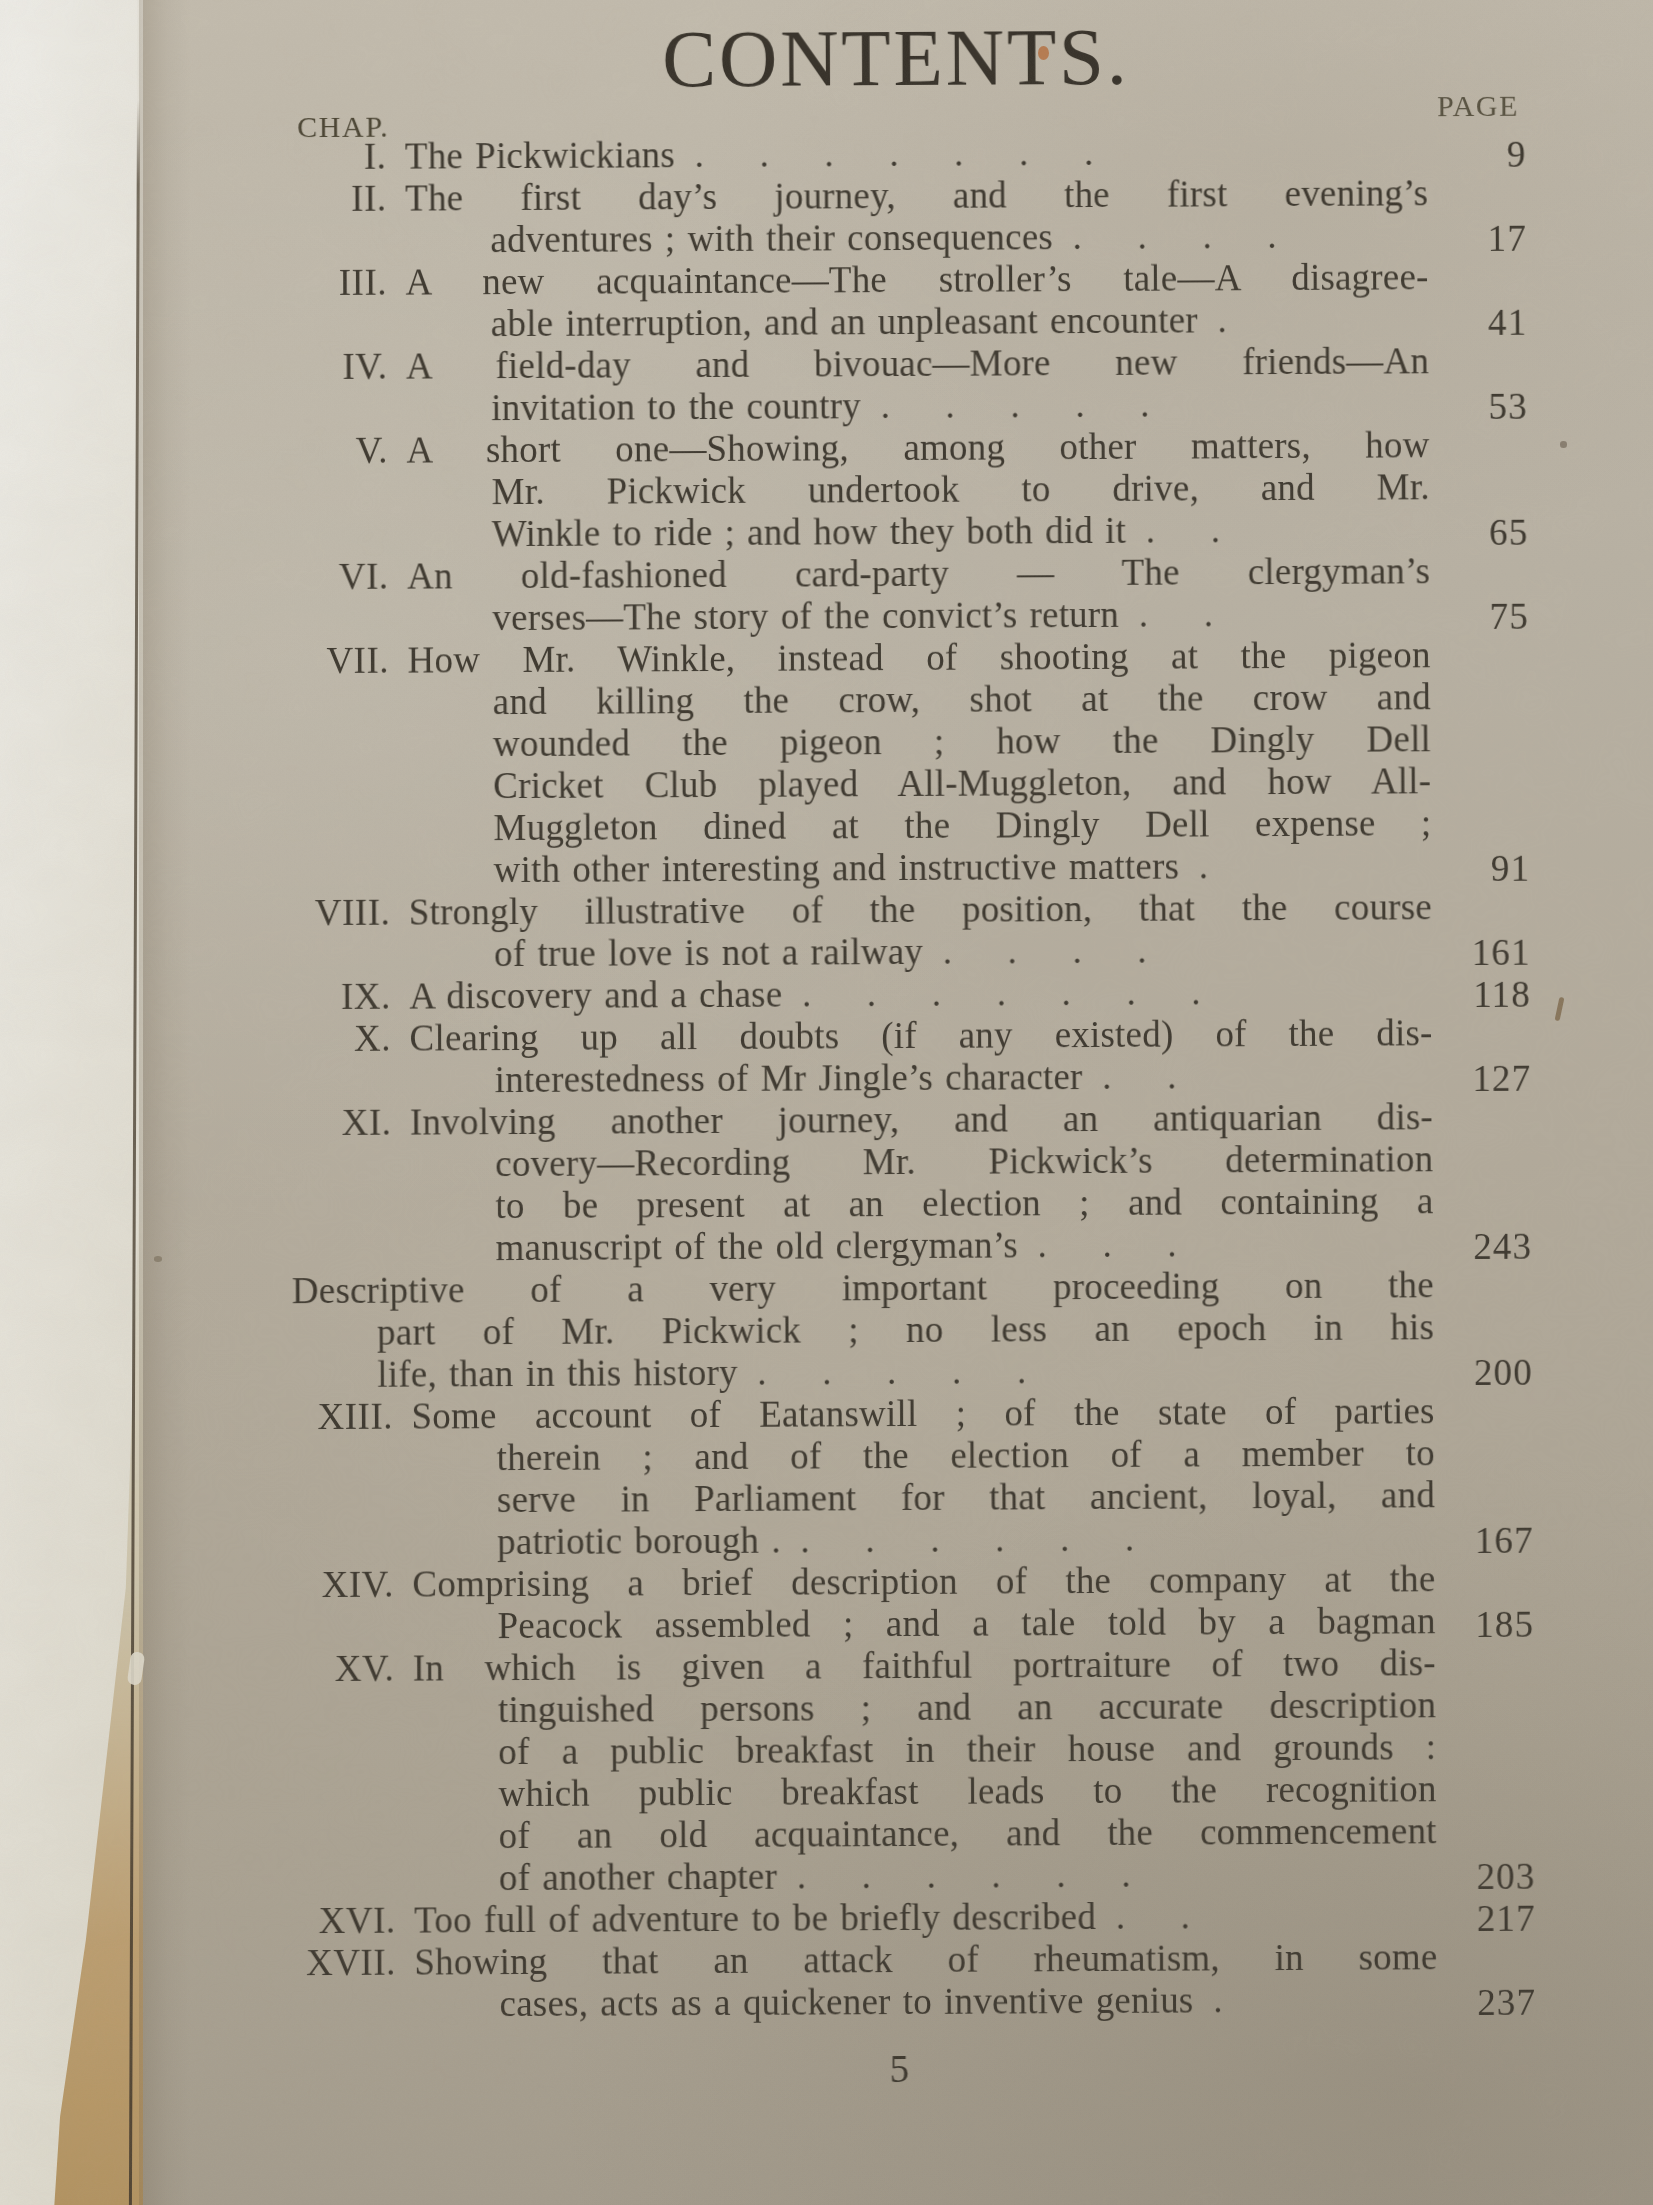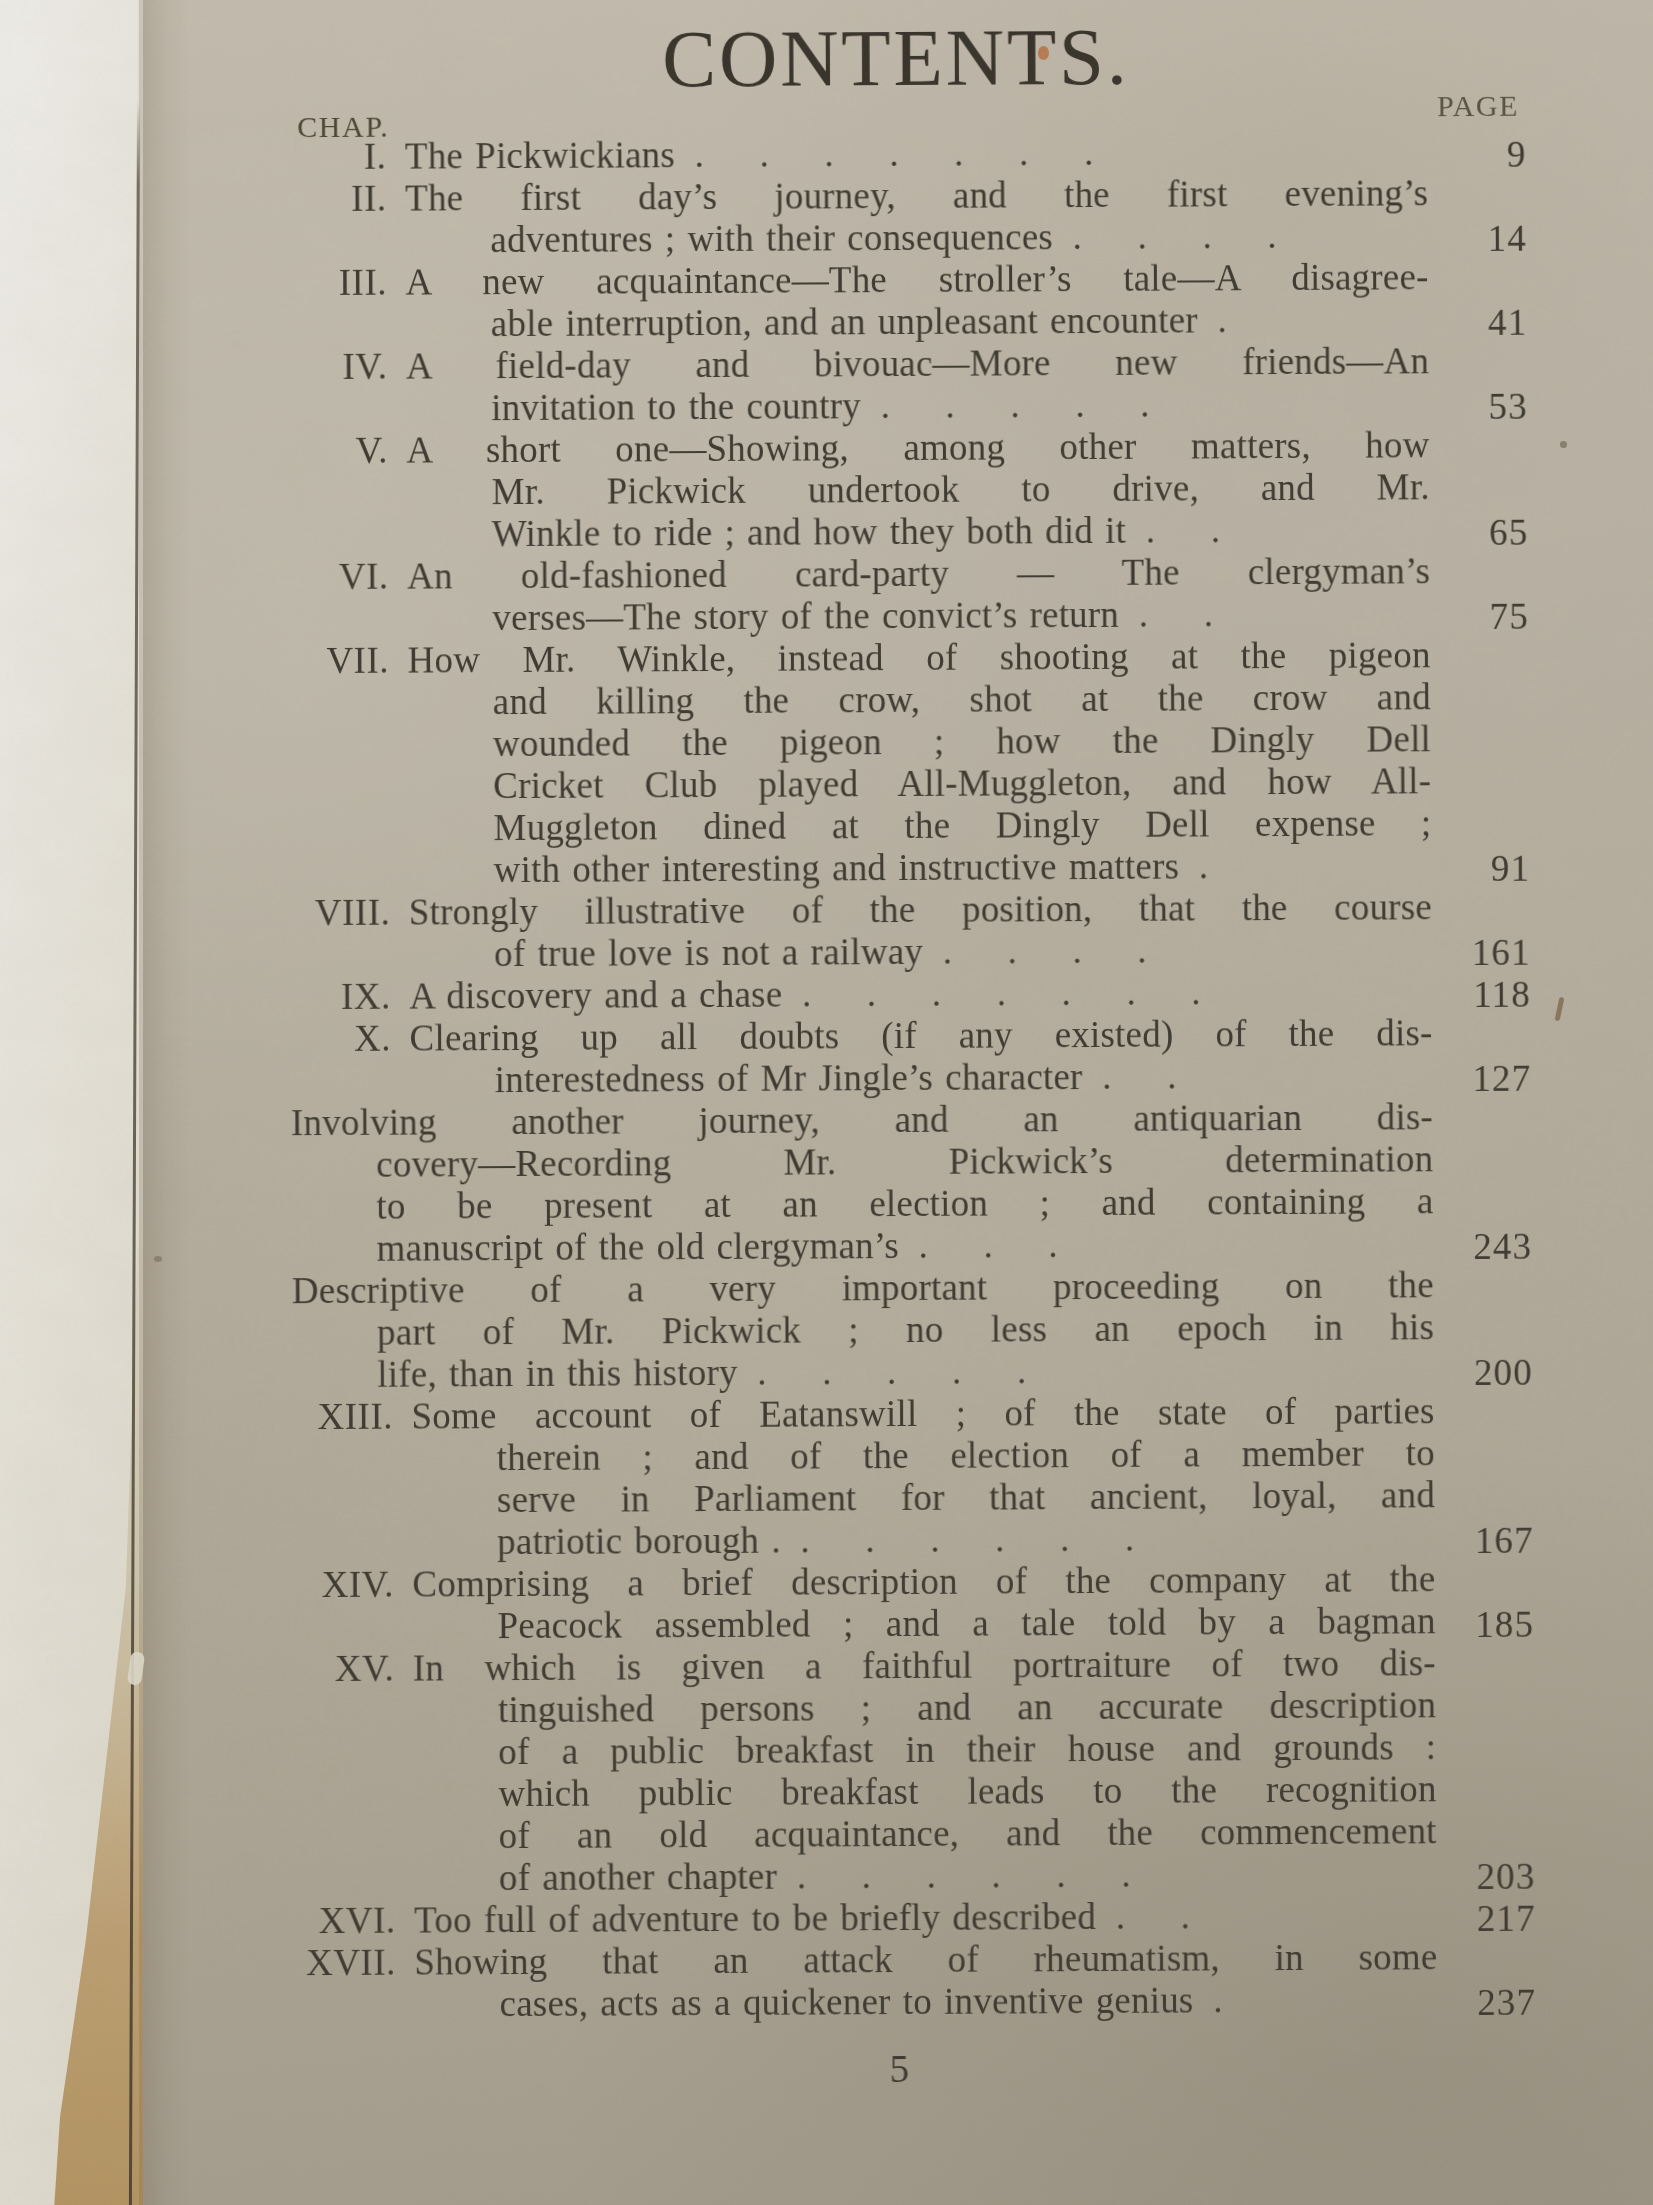--- a/index.html
+++ b/index.html
@@ -98,21 +98,21 @@
             <div class="line"><span>The Pickwickians</span><span class="leaders">. . . . . . .</span></div>
           </div>
           <div class="pagecol">9</div>
         </div>
         <div class="entry">
           <div class="num">II.</div>
           <div class="body">
             <div class="line full"><span>The first day’s journey, and the first evening’s</span></div>
             <div class="line cont"><span>adventures ; with their consequences</span><span class="leaders">. . . .</span></div>
           </div>
-          <div class="pagecol">14</div>
+          <div class="pagecol">17</div>
         </div>
         <div class="entry">
           <div class="num">III.</div>
           <div class="body">
             <div class="line full"><span>A new acquaintance—The stroller’s tale—A disagree-</span></div>
             <div class="line cont"><span>able interruption, and an unpleasant encounter</span><span class="leaders">.</span></div>
           </div>
           <div class="pagecol">41</div>
         </div>
         <div class="entry">
@@ -169,20 +169,21 @@
         </div>
         <div class="entry">
           <div class="num">X.</div>
           <div class="body">
             <div class="line full"><span>Clearing up all doubts (if any existed) of the dis-</span></div>
             <div class="line cont"><span>interestedness of Mr Jingle’s character</span><span class="leaders">. .</span></div>
           </div>
           <div class="pagecol">127</div>
         </div>
         <div class="entry">
+          <div class="num">XI.</div>
           <div class="body">
             <div class="line full"><span>Involving another journey, and an antiquarian dis-</span></div>
             <div class="line cont full"><span>covery—Recording Mr. Pickwick’s determination</span></div>
             <div class="line cont full"><span>to be present at an election ; and containing a</span></div>
             <div class="line cont"><span>manuscript of the old clergyman’s</span><span class="leaders">. . .</span></div>
           </div>
           <div class="pagecol">243</div>
         </div>
         <div class="entry">
           <div class="body">

